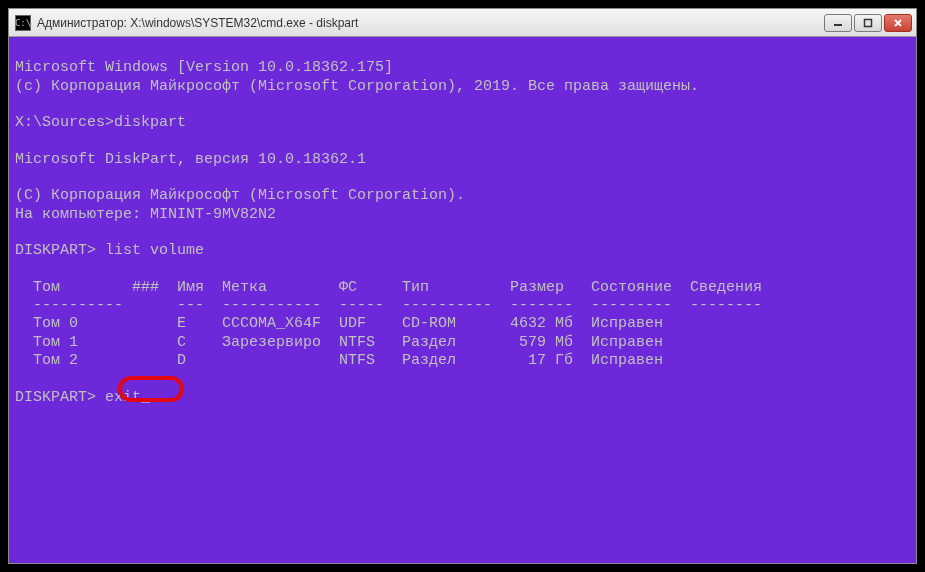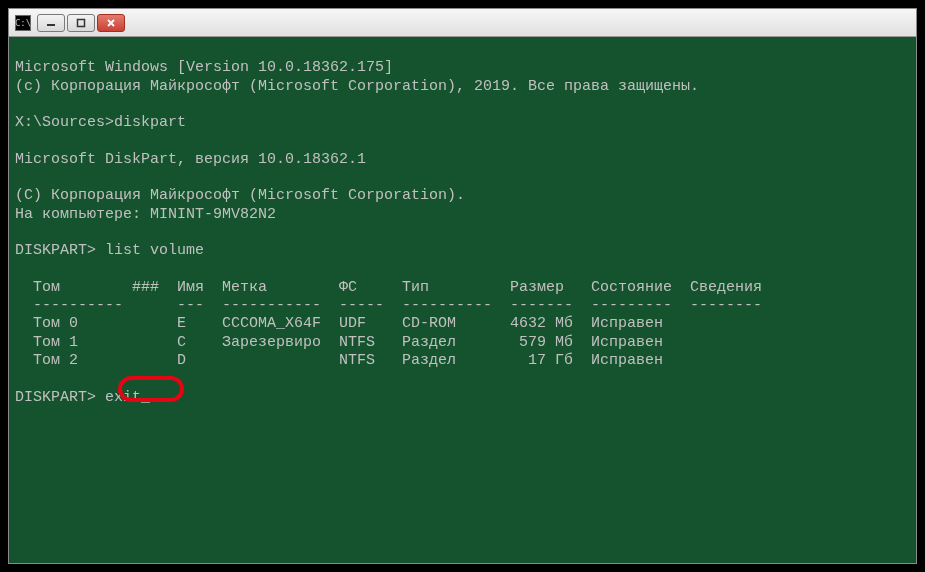--- a/index.html
+++ b/index.html
@@ -21,38 +21,39 @@
     .win-buttons { display: flex; gap: 2px; }
     .win-btn {
       width: 28px; height: 18px; border: 1px solid #7a7a7a; border-radius: 3px;
       background: linear-gradient(#f3f3f3, #d9d9d9);
       display: flex; align-items: center; justify-content: center;
       cursor: pointer;
     }
     .win-btn.close { background: linear-gradient(#e67a6e, #c84134); border-color: #a03020; }
     .win-btn svg { display: block; }
     .console {
-      flex: 1; background: #14532d; color: #c0c0c0;
+      flex: 1; background: #6d28d9; color: #c0c0c0;
       font-size: 15px; line-height: 1.22; padding: 4px 6px;
       white-space: pre; overflow: hidden; position: relative;
       font-family: "Consolas", "Courier New", monospace;
     }
     .hl {
       position: absolute; border: 4px solid #e30613; border-radius: 16px;
       pointer-events: none;
     }
     .cursor { color: #c0c0c0; }
   </style>
 </head>
 <body>
 
 <div class="outer">
   <div class="window">
     <div class="titlebar">
       <span class="title-icon">C:\</span>
+      <span class="title-text">Администратор: X:\windows\SYSTEM32\cmd.exe - diskpart</span>
       <div class="win-buttons">
         <div class="win-btn" title="Minimize">
           <svg width="10" height="10" viewBox="0 0 10 10">
               <line x1="1" y1="7" x2="9" y2="7" stroke="#333" stroke-width="2"></line>
             </svg>
         </div>
         <div class="win-btn" title="Maximize">
           <svg width="10" height="10" viewBox="0 0 10 10">
               <rect x="1.5" y="1.5" width="7" height="7" fill="none" stroke="#333" stroke-width="1.5"></rect>
             </svg>

